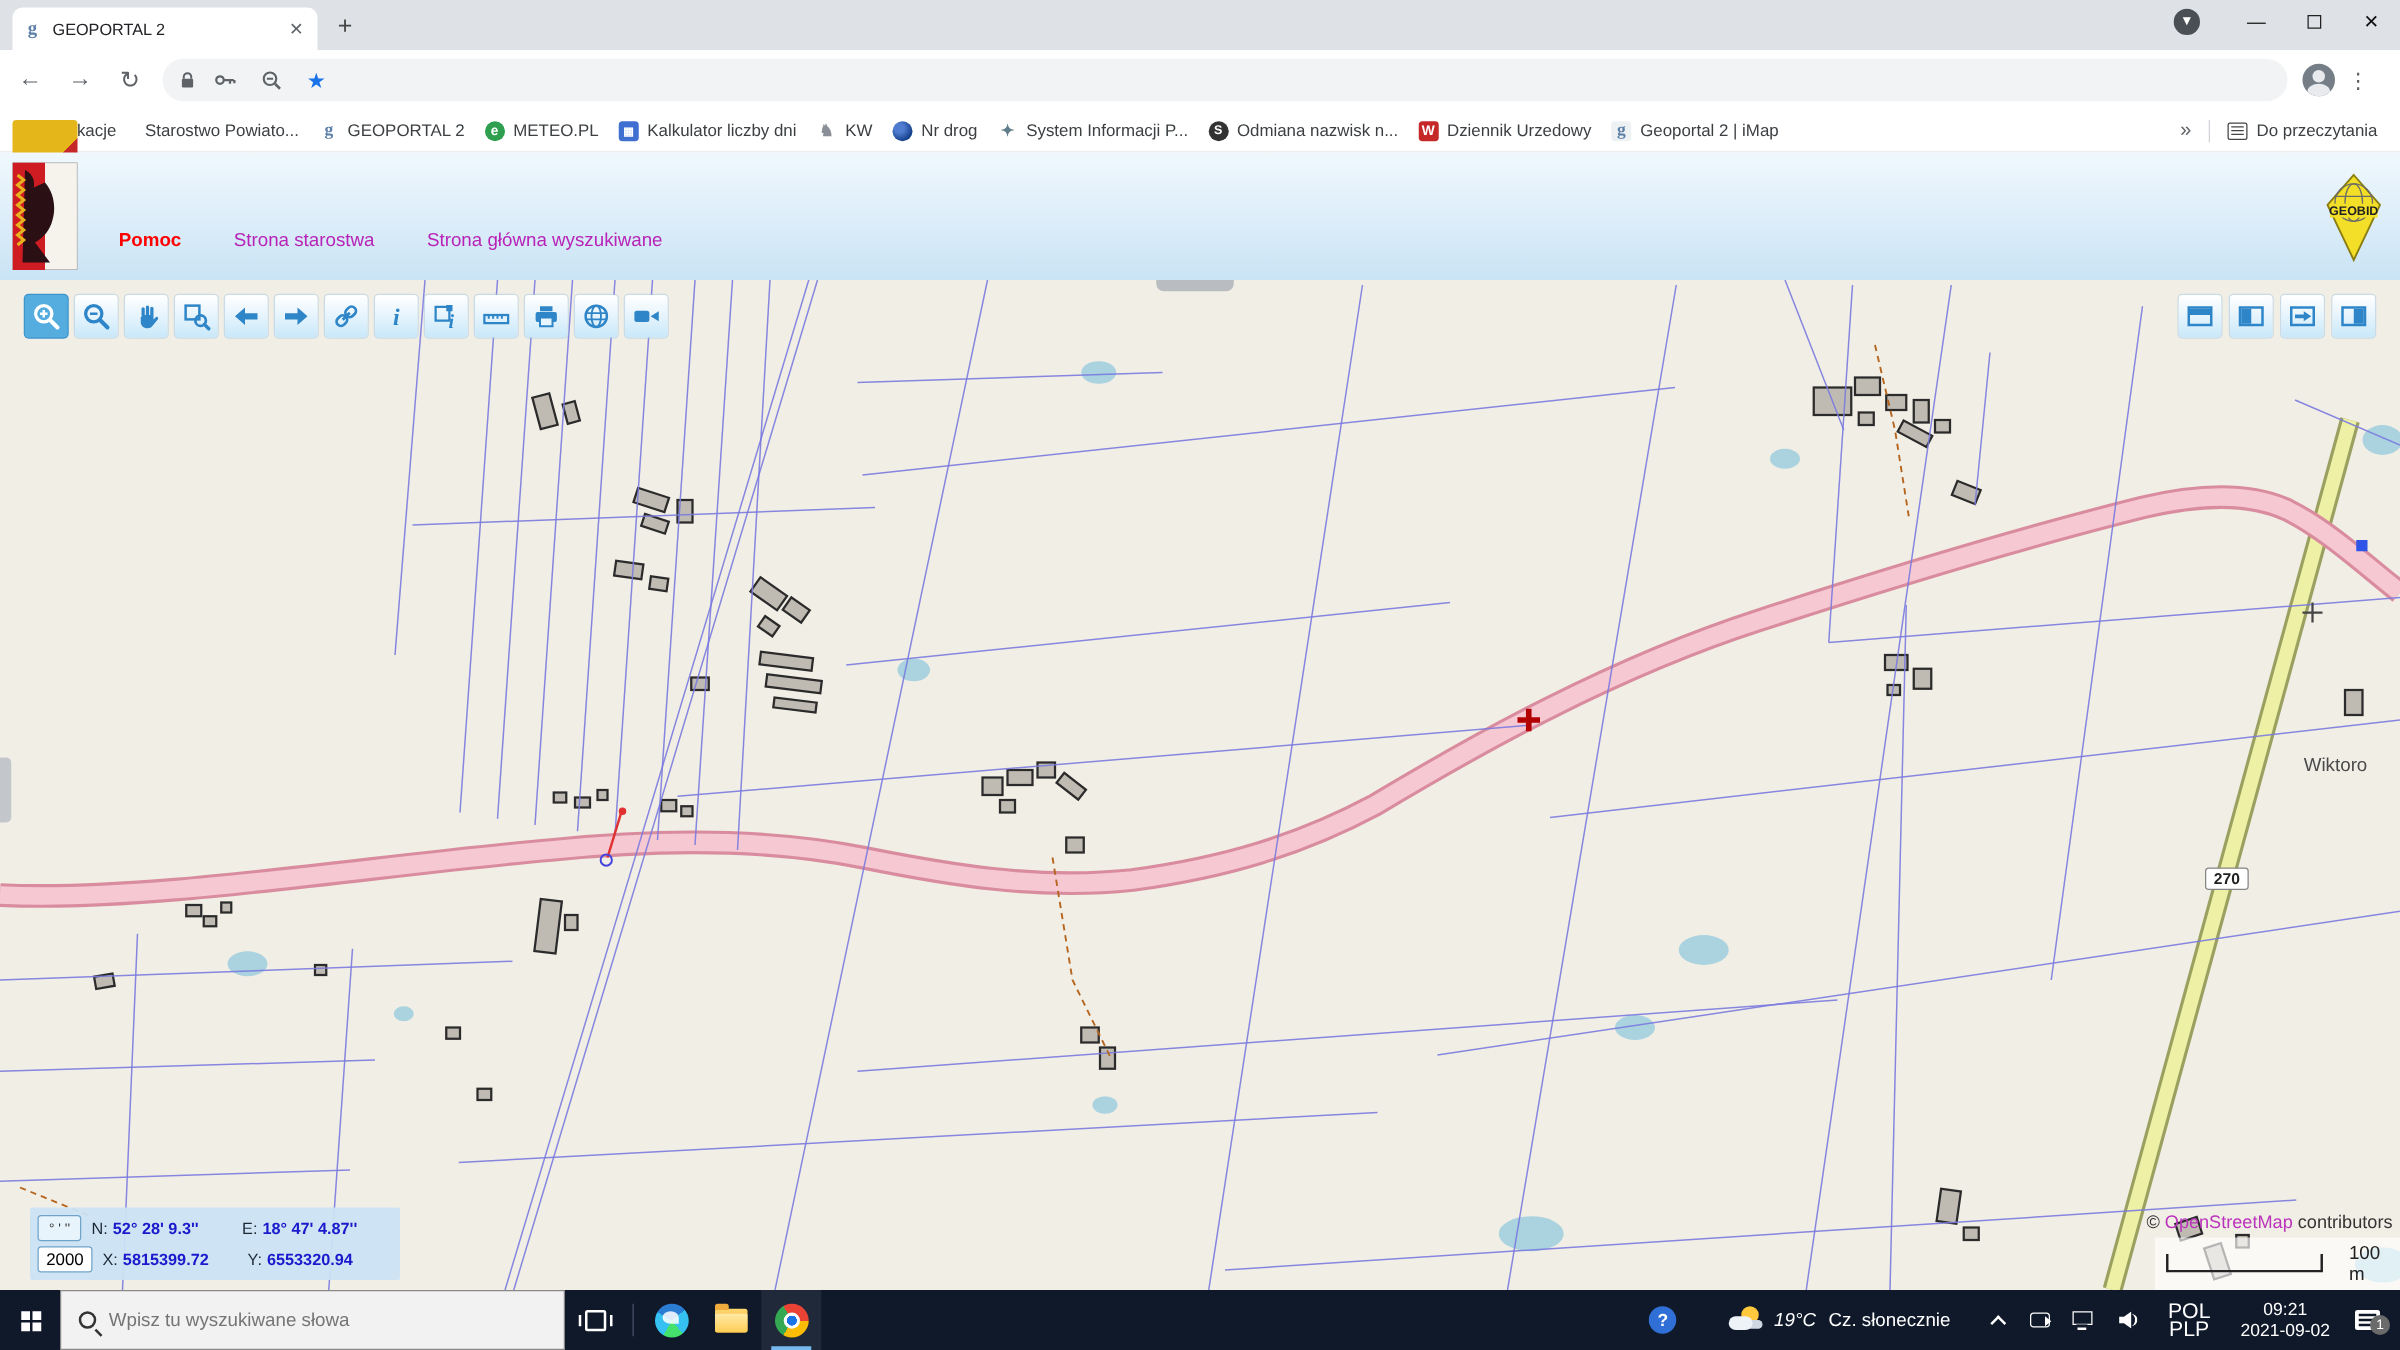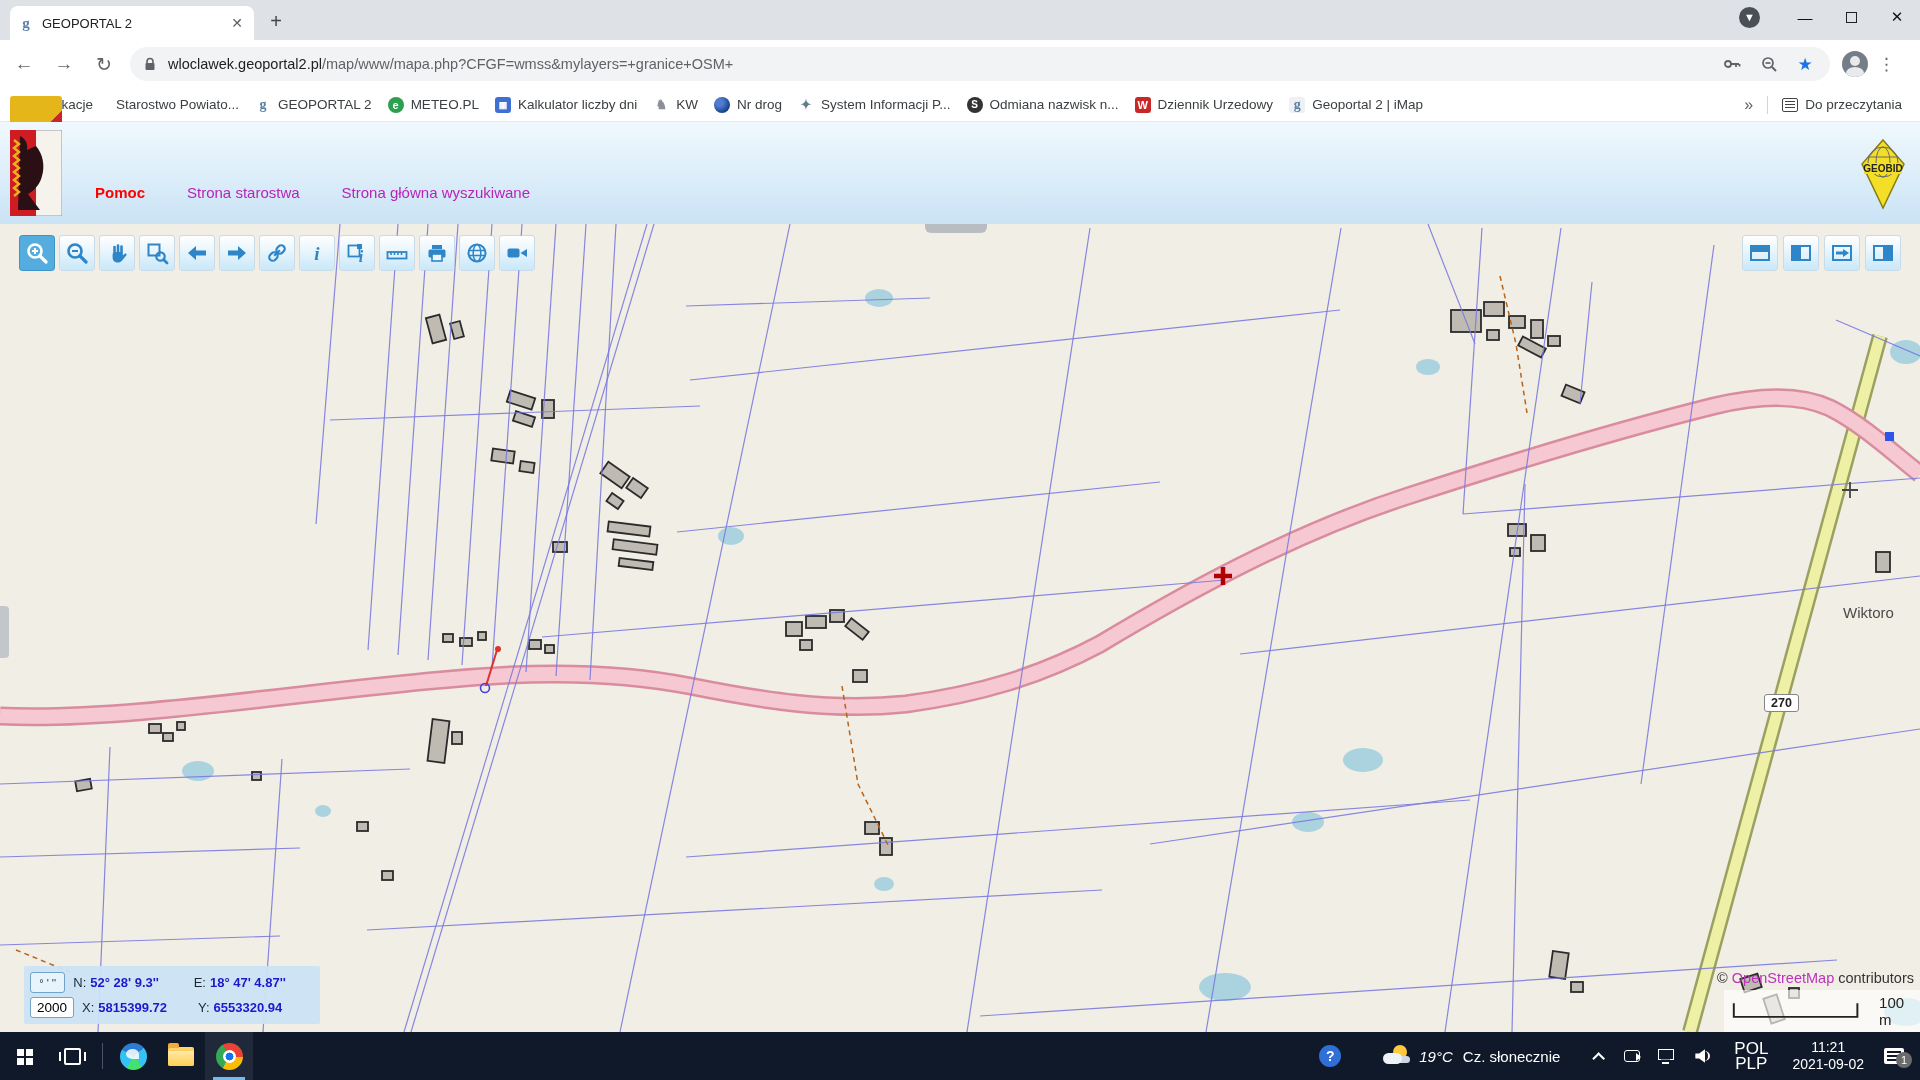--- a/index.html
+++ b/index.html
@@ -153,21 +153,20 @@
 
   <div class="addressbar">
     <span class="navbtn">←</span>
     <span class="navbtn">→</span>
     <span class="navbtn">↻</span>
     <div class="omnibox">
       <svg width="16" height="16" viewBox="0 0 16 16">
         <path d="M5 7V5.5a3 3 0 0 1 6 0V7" fill="none" stroke="#5f6368" stroke-width="1.6"></path>
         <rect x="3.5" y="7" width="9" height="7" rx="1" fill="#5f6368"></rect>
       </svg>
-      <span class="omni-url"><span class="dom" id="url-dom">wloclawek.geoportal2.pl</span><span class="path" id="url-path">/map/www/mapa.php?CFGF=wmss&amp;mylayers=+granice+OSM+</span></span>
       <span class="omni-ic">
         <svg width="20" height="16" viewBox="0 0 20 16">
             <circle cx="5" cy="8" r="3" fill="none" stroke="#5f6368" stroke-width="1.8"></circle>
             <path stroke="#5f6368" stroke-width="1.8" fill="none" d="M8 8h8M13 8v3M16.5 8v2.5"></path>
           </svg>
       </span>
       <span class="omni-ic">
         <svg width="17" height="17" viewBox="0 0 17 17">
             <circle cx="7" cy="7" r="5" fill="none" stroke="#5f6368" stroke-width="1.7"></circle>
             <path d="M4.5 7h5" stroke="#5f6368" stroke-width="1.7"></path>
@@ -528,20 +527,24 @@
         <path d="M10 6v14h126V6" fill="none" stroke="#222" stroke-width="2"></path>
       </svg>
       <span class="scale-text">100 m</span>
     </div>
   </div>
 
   <div class="taskbar">
     <div class="tb-slot">
         <span class="win-logo"></span>
       </div>
+    <div class="tb-search">
+      <span class="glass"></span>
+      <input placeholder="Wpisz tu wyszukiwane słowa" style="">
+    </div>
     <div class="tb-slot">
         <span class="taskview"></span>
       </div>
     <div class="tb-divider"></div>
     <div class="tb-slot">
         <span class="ic-edge"></span>
       </div>
     <div class="tb-slot">
         <span class="ic-folder"></span>
       </div>
@@ -558,21 +561,21 @@
       </span>
       <span class="chev-up"></span>
       <span class="ic-meet"></span>
       <span class="ic-net"></span>
       <span class="ic-spk"></span>
       <span class="lang">
         <div>POL</div>
           <div>PLP</div>
       </span>
       <span class="clock">
-        <div>11:21</div>
+        <div>09:21</div>
           <div>2021-09-02</div>
       </span>
       <span class="notif">
         <span class="badge">1</span>
       </span>
     </div>
   </div>
 </div>
 
 </body></html>

